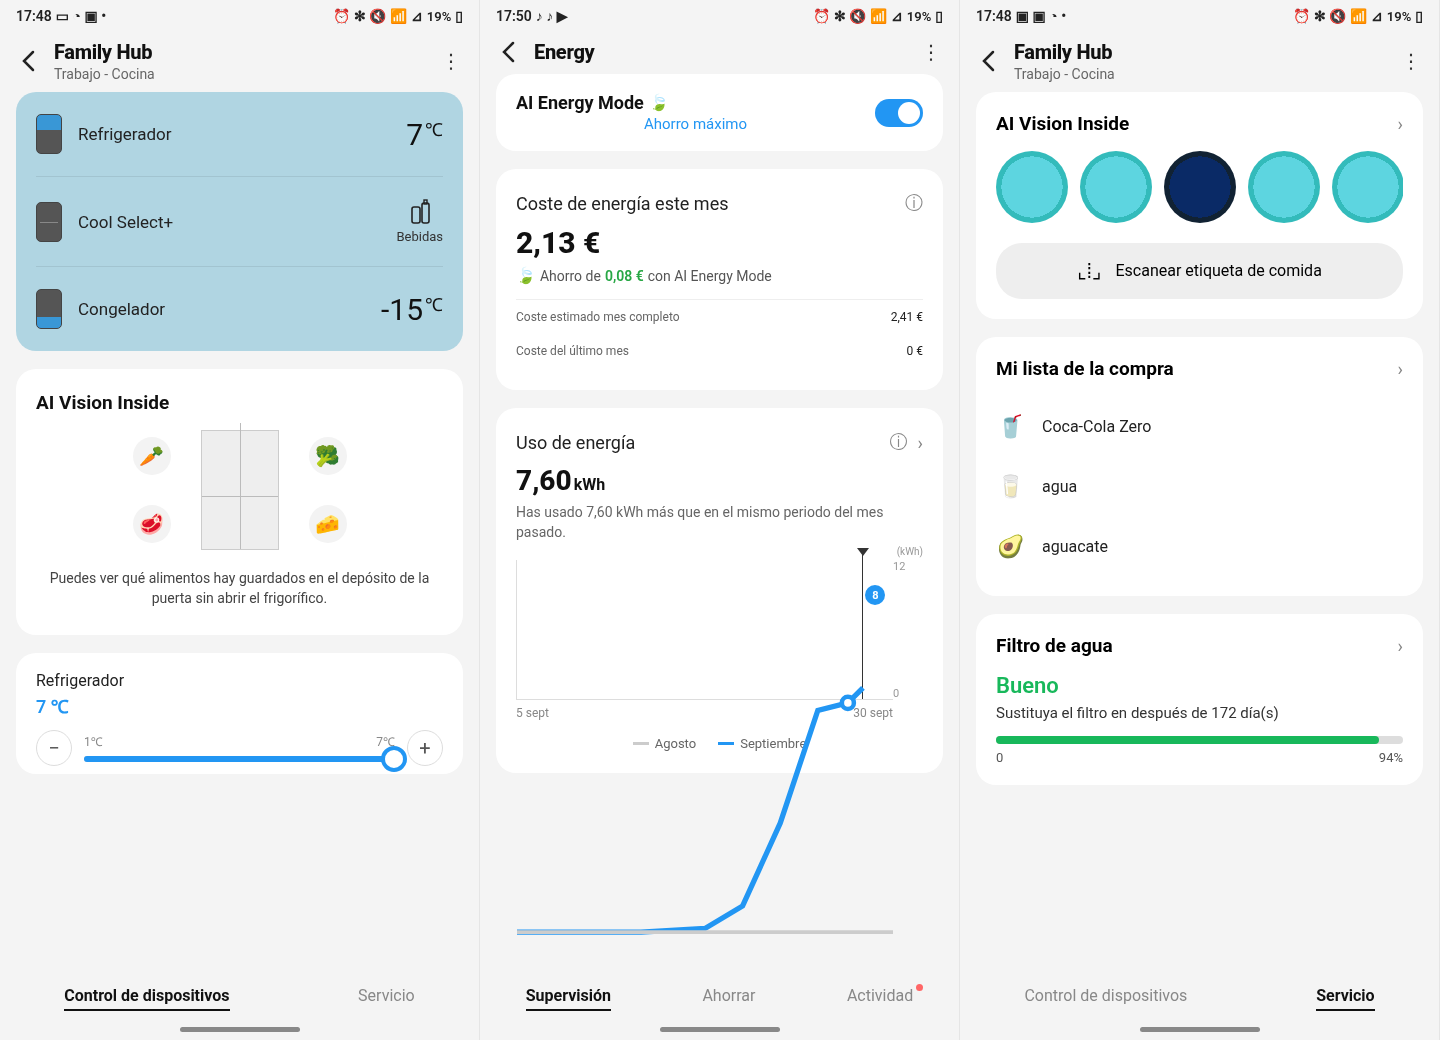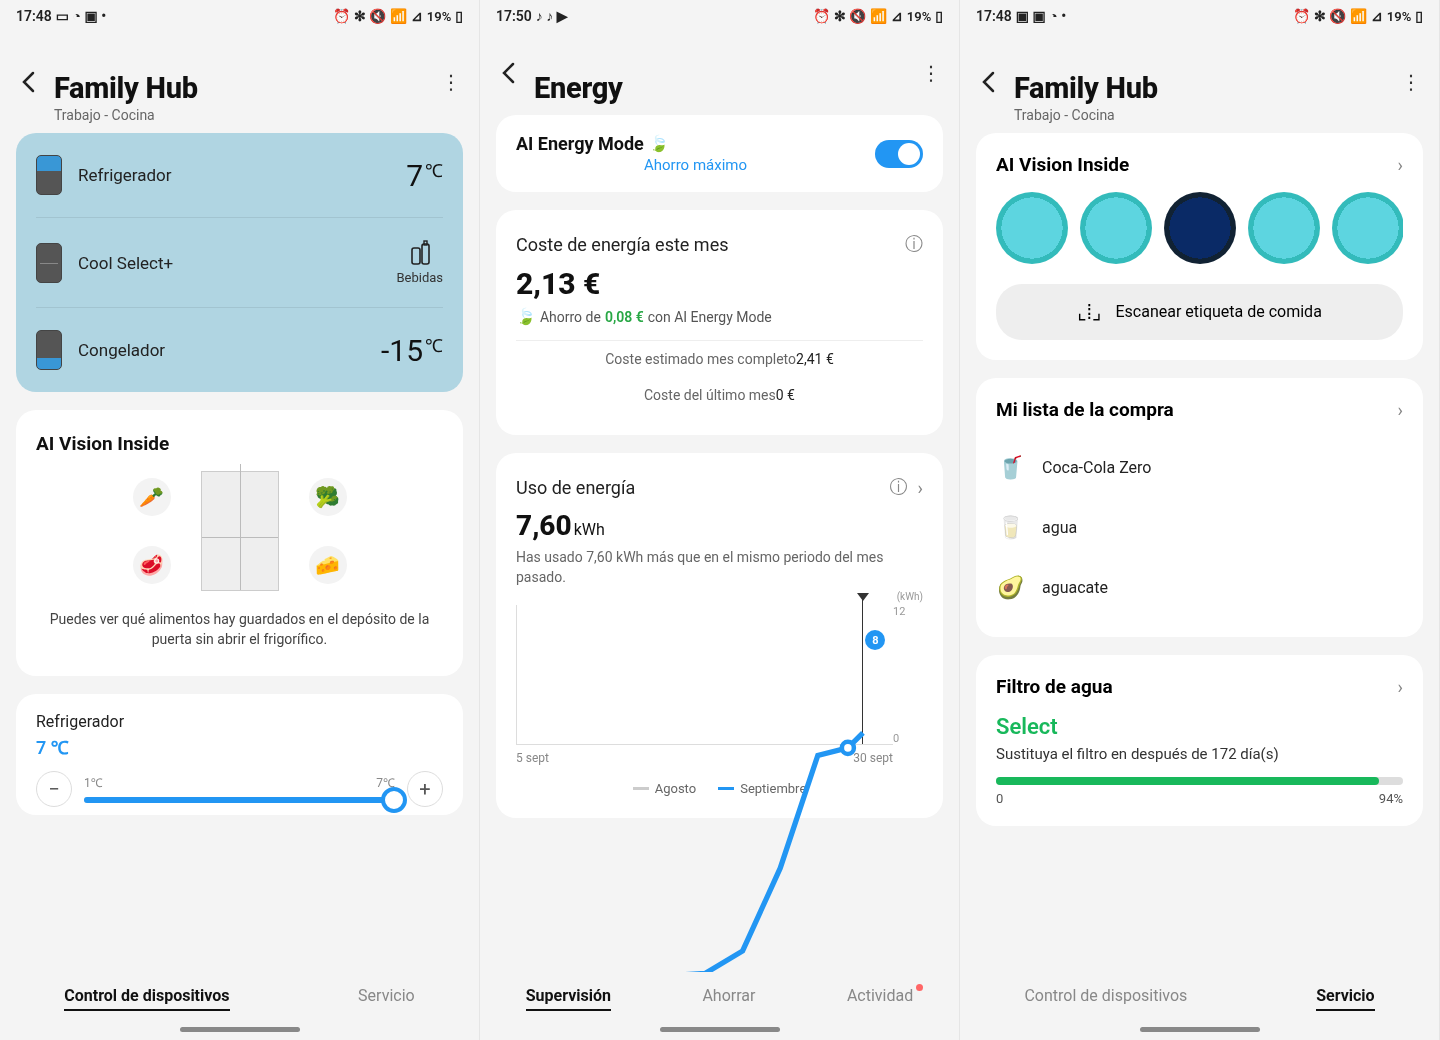--- a/index.html
+++ b/index.html
@@ -4,21 +4,21 @@
 <style>
 * { margin: 0; padding: 0; box-sizing: border-box; font-family: -apple-system, "Segoe UI", Roboto, Arial, sans-serif; }
 body { background: #f0f0f0; width: 1440px; height: 1040px; display: flex; gap: 0; overflow: hidden;}
 .screen { flex:1; min-width:0; background:#f4f4f4; display:flex; flex-direction:column; position:relative; border-right:1px solid #e5e5e5;}
 .status-bar { display:flex; justify-content:space-between; align-items:center; padding:8px 16px 4px; font-size:14px; font-weight:600; color:#222;}
 .status-left, .status-right { display:flex; align-items:center; gap:4px;}
 .status-right .pct { font-size:13px;}
 .app-bar { display:flex; align-items:center; padding:12px 16px 10px; gap:14px;}
 .back { width:24px; height:24px; display:flex; align-items:center; justify-content:center; cursor:pointer;}
 .titles { flex:1;}
-.title { font-size:29px; font-weight:800; color:#111; letter-spacing:-.3px;margin-top:31px;}
+.title { font-size:20px; font-weight:800; color:#111; letter-spacing:-.3px;}
 .subtitle { font-size:14px; color:#666; margin-top:2px;}
 .more { width:24px; font-size:20px; text-align:center; cursor:pointer; color:#333;}
 .content { flex:1; overflow:hidden; padding:0 16px;}
 .card { background:#fff; border-radius:20px; margin-bottom:18px;}
 
 .temp-card { background:#b0d5e2; border-radius:20px; padding:0 20px; margin-bottom:18px;}
 .temp-row { display:flex; align-items:center; padding:22px 0; border-bottom:1px solid rgba(0,0,0,.08);}
 .temp-row:last-child { border-bottom:none;}
 .comp-icon { width:26px; height:40px; border-radius:5px; margin-right:16px; position:relative;}
 .comp-ref { background:linear-gradient(#3997d6 0 40%, #555 40% 100%); border:1px solid #444;}
@@ -65,25 +65,25 @@
 .toggle { width:48px; height:28px; border-radius:14px; background:#2296f3; position:relative; cursor:pointer;}
 .toggle-knob{ position:absolute; right:3px; top:3px; width:22px; height:22px; background:#fff; border-radius:50%;}
 .cost-card { padding:22px 20px;}
 .card-header { display:flex; align-items:center; gap:10px;}
 .card-ttl { font-size:18px; color:#222; flex:1;}
 .info-ico, .chev-ico { color:#888; font-size:18px; cursor:pointer;}
 .big-cost { font-size:30px; font-weight:800; margin:10px 0 6px; color:#111;}
 .saving { font-size:14px; color:#555; display:flex; align-items:center; gap:4px;}
 .saving .amt { color:#28a745; font-weight:600;}
 .cost-lines { border-top:1px solid #eee; margin-top:14px;}
-.cost-line { display:flex; justify-content:center; padding:10px 0; font-size:14px;}
+.cost-line { display:flex; justify-content:space-between; padding:10px 0; font-size:12px;}
 .cost-line .lbl{ color:#666;} .cost-line .val{ color:#222;}
 .usage-card { padding:22px 20px;}
 .big-kwh { font-size:28px; font-weight:800; margin:10px 0 6px; color:#111;}
-.big-kwh .u{ font-size:16px; font-weight:400; margin-left:2px;}
+.big-kwh .u{ font-size:16px; font-weight:700; margin-left:2px;}
 .usage-desc { font-size:14px; color:#666; line-height:1.4;}
 .chart { position:relative; height:170px; margin-top:18px;}
 .chart .yaxis { position:absolute; right:0; top:0; bottom:30px; width:30px; display:flex; flex-direction:column; justify-content:space-between; align-items:flex-start; font-size:11px; color:#999;}
 .yunit { position:absolute; right:0; top:-14px; font-size:10px; color:#999;}
 .plot { position:absolute; left:0; right:30px; top:0; bottom:30px; border-left:1px solid #ddd; border-bottom:1px solid #ddd;}
 .plot .now-line { position:absolute; right:8%; top:-6px; bottom:0; width:1px; background:#333;}
 .plot .marker { position:absolute; right:calc(8% - 6px); top:-12px; width:0;height:0;border-left:6px solid transparent;border-right:6px solid transparent;border-top:8px solid #333;}
 .series-line { position:absolute; inset:0;}
 .pt-badge { position:absolute; right:2%; top:18%; width:20px;height:20px;border-radius:50%;background:#2296f3;color:#fff;font-size:11px;display:flex;align-items:center;justify-content:center;font-weight:700;}
 .xaxis { position:absolute; left:0; right:30px; bottom:10px; display:flex; justify-content:space-between; font-size:12px; color:#888;}
@@ -380,21 +380,21 @@
             <div class="li-txt">aguacate</div>
           </div>
       </div>
     </div>
 
     <div class="card filter-card">
       <div class="av-hdr">
         <div class="av-ttl">Filtro de agua</div>
         <div class="chev-ico">›</div>
       </div>
-      <div class="filter-status">Select</div>
+      <div class="filter-status">Bueno</div>
       <div class="filter-desc">Sustituya el filtro en después de 172 día(s)</div>
       <div class="prog-track">
           <div class="prog-fill" id="filter-fill" style="width: 94%;"></div>
         </div>
       <div class="prog-labels">
           <span>0</span>
           <span>94%</span>
         </div>
     </div>
   </div>

